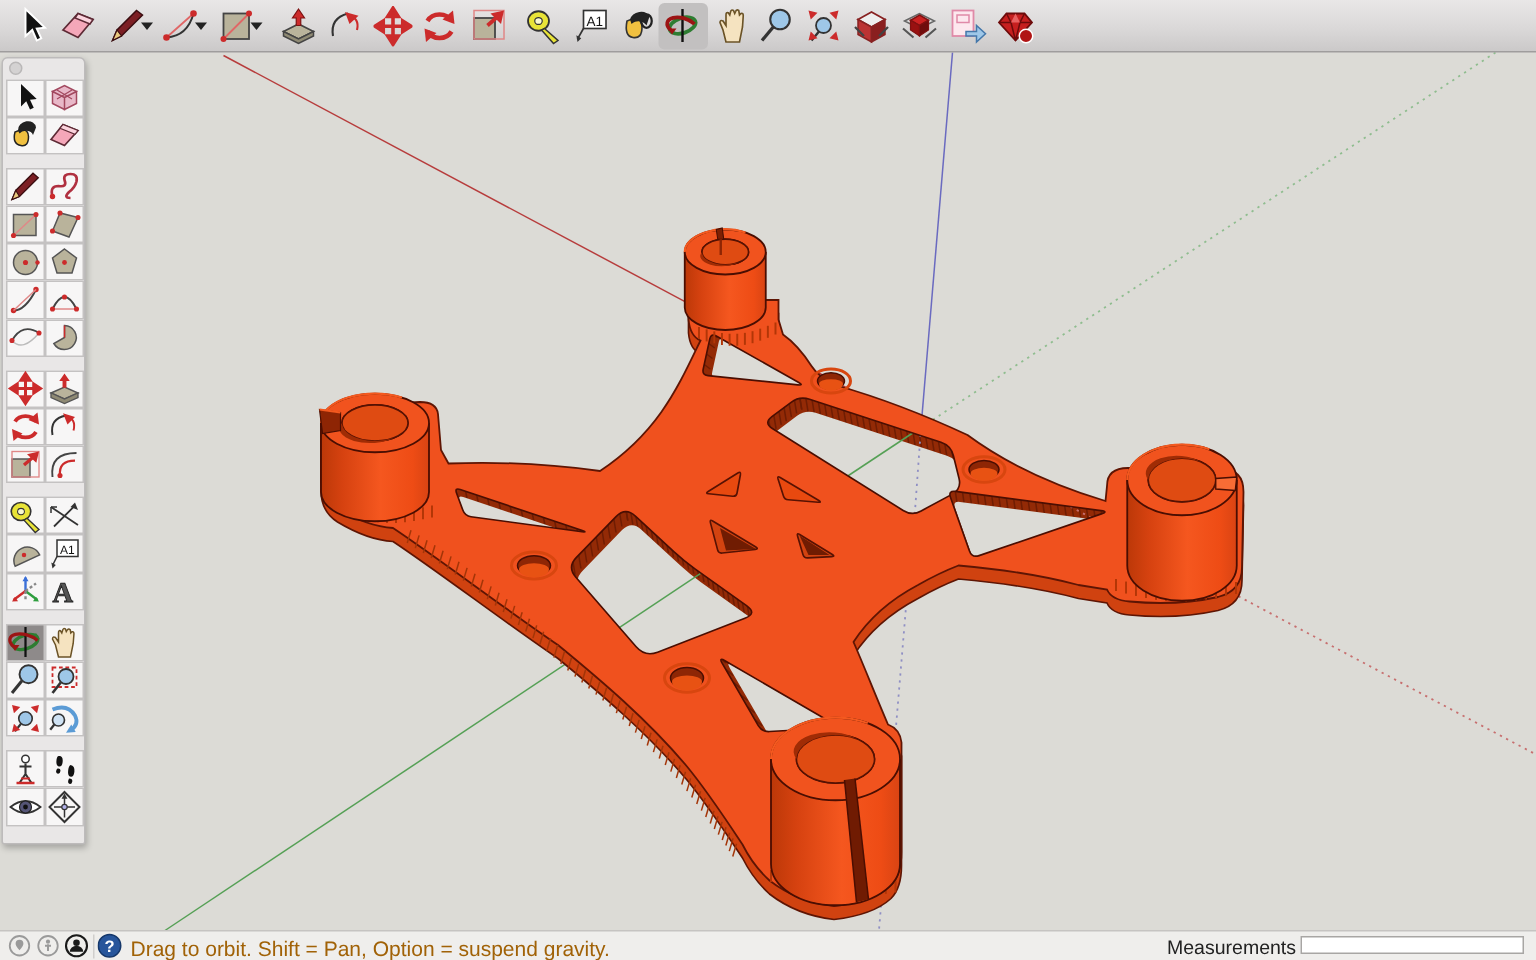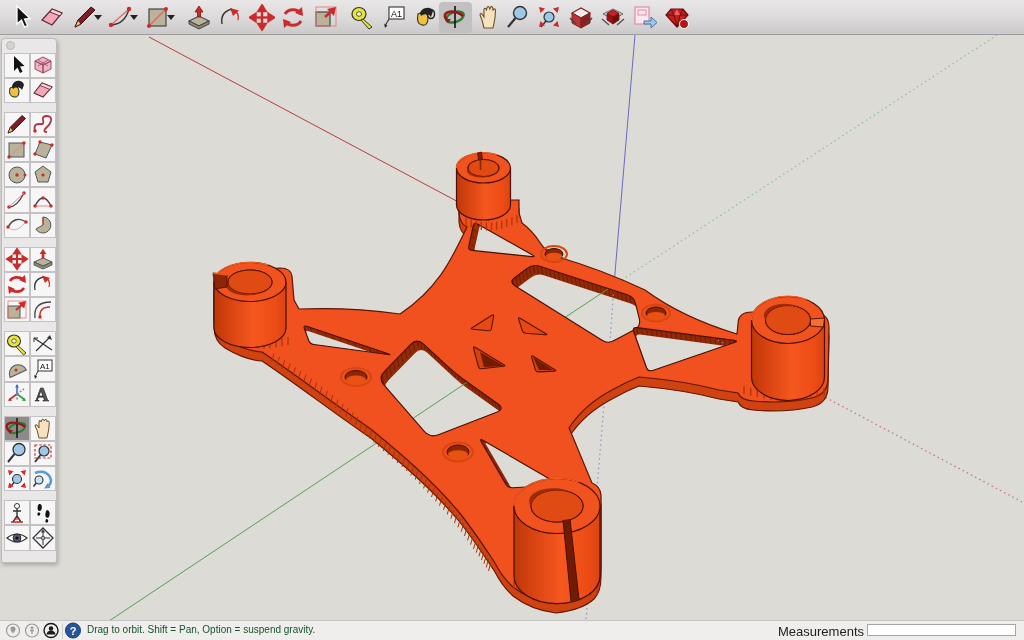--- a/index.html
+++ b/index.html
@@ -772,15 +772,15 @@
       <path d="M32,8.5 L32,13 M30,9.5 L34,9.5" stroke="#9a9a9a" stroke-width="1.3"></path>
   <circle cx="51" cy="9.5" r="7" fill="none" stroke="#1a1a1a" stroke-width="1.4"></circle>
   <circle cx="51" cy="7.5" r="2.2" fill="#1a1a1a"></circle>
       <path d="M46.5,13.5 a4.5,4 0 0 1 9,0 Z" fill="#1a1a1a"></path>
  </svg>
  <div style="position:absolute;left:62px;top:2px;width:1px;height:16px;background:#d0cecc"></div>
  <svg width="18" height="20" style="position:absolute;left:65px;top:0">
   <circle cx="8" cy="9.5" r="7.5" fill="#27559b" stroke="#16386b" stroke-width="1"></circle>
   <text x="8" y="13.5" text-anchor="middle" font-family="Liberation Sans" font-size="11" font-weight="bold" fill="#fff">?</text>
  </svg>
- <div style="position:absolute;left:87px;top:3px;font-size:10px;color:#14532d">Drag to orbit. Shift = Pan, Option = suspend gravity.</div>
+ <div style="position:absolute;left:87px;top:3px;font-size:14px;color:#a16207">Drag to orbit. Shift = Pan, Option = suspend gravity.</div>
  <div style="position:absolute;left:764px;top:3px;width:100px;text-align:right;font-size:13px;color:#222">Measurements</div>
  <div style="position:absolute;left:867px;top:3px;width:149px;height:12px;background:#fff;border:1px solid #a8a6a4"></div>
 </div>
 </body></html>

